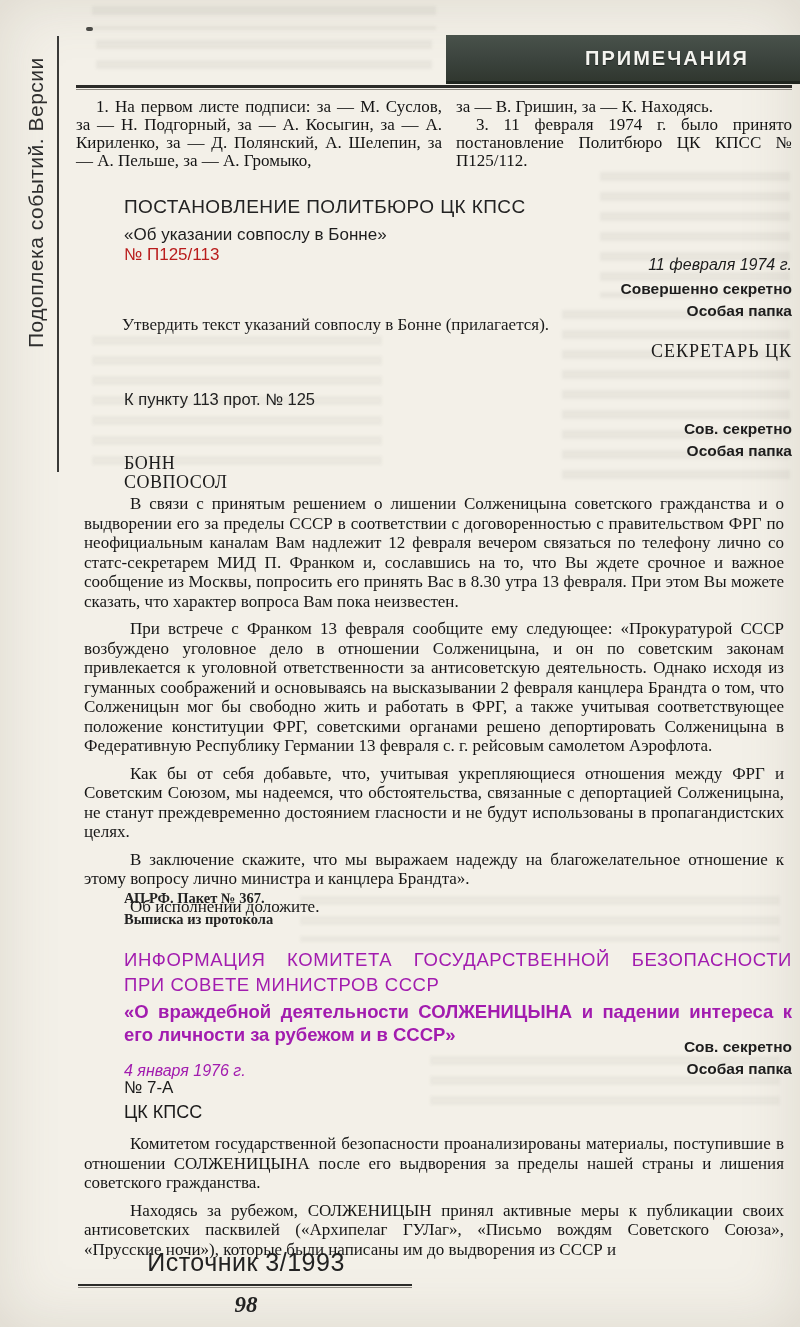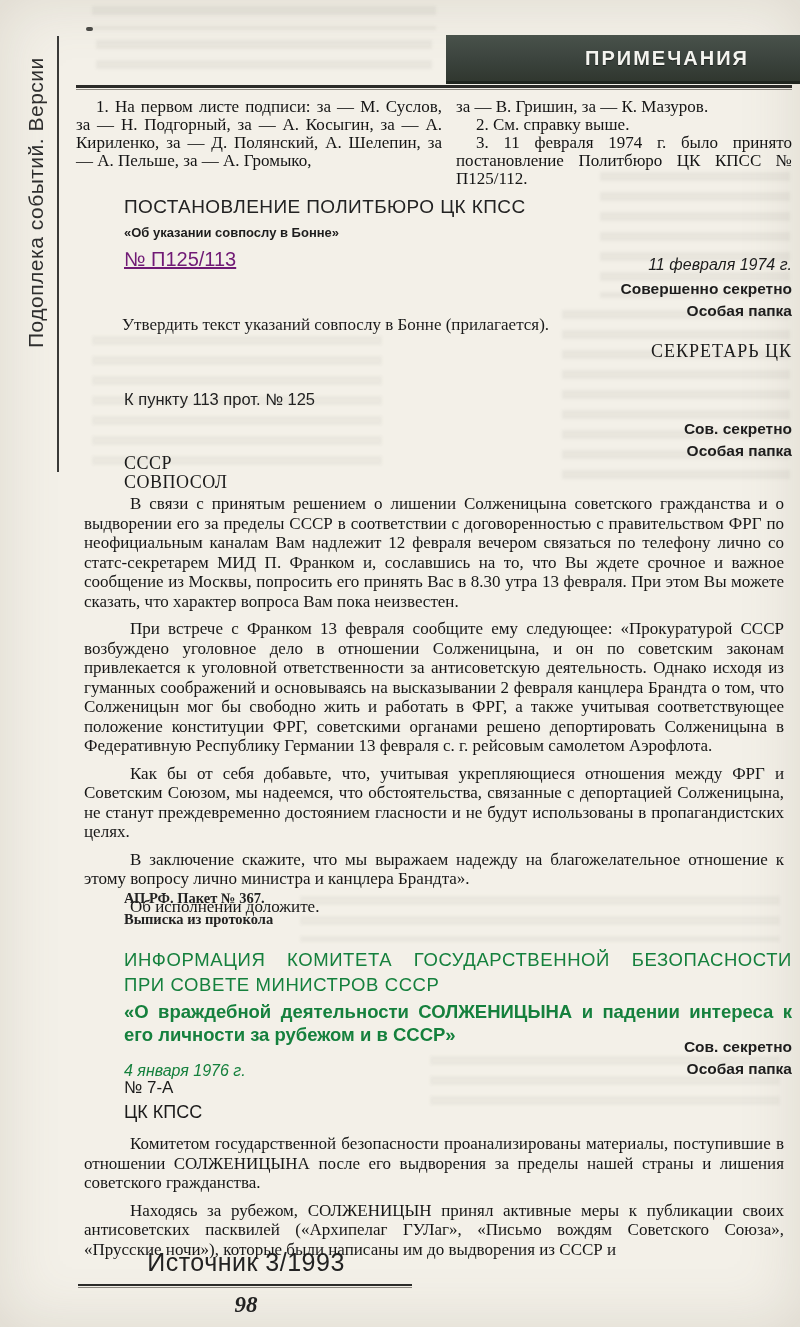--- a/index.html
+++ b/index.html
@@ -43,35 +43,35 @@
     background:linear-gradient(180deg,#2b2b28 0 3px,rgba(0,0,0,0) 3px 4px,#8b8880 4px 5px,rgba(0,0,0,0) 5px);
   }
   
   .notes{position:absolute;left:76px;top:98px;width:716px;display:flex;gap:14px;
     font-size:17px;line-height:18px;text-align:justify;color:#141414;}
   .notes .colL{width:366px;text-indent:20px;}
   .notes .colR{width:336px;}
   .notes .colR .ind{text-indent:20px;}
   .res-head{position:absolute;left:124px;top:196px;width:520px;}
   .res-head .t1{font-family:"Liberation Sans", sans-serif;font-size:19px;letter-spacing:.4px;margin-bottom:7px;color:#222;}
-  .res-head .t2{font-family:"Liberation Sans", sans-serif;font-size:13px;font-weight:bold;margin-bottom:8px;color:#1d1d1d;}
-  .res-head .t3{font-family:"Liberation Sans", sans-serif;font-size:20px;color:#701a75;text-decoration:underline;}
+  .res-head .t2{font-family:"Liberation Sans", sans-serif;font-size:17px;font-weight:normal;color:#1d1d1d;}
+  .res-head .t3{font-family:"Liberation Sans", sans-serif;font-size:17px;color:#b91c1c;}
   .rightblock{position:absolute;left:392px;width:400px;text-align:right;
     font-family:"Liberation Sans", sans-serif;line-height:22px;color:#1d1d1d;}
   .rightblock .date{font-size:16px;font-style:italic;margin-bottom:2px;}
   .rightblock .cls{font-size:15.5px;font-weight:bold;}
   .res-body{position:absolute;left:76px;top:315px;width:716px;font-size:17px;text-indent:46px;}
   .res-sign{position:absolute;left:392px;top:341px;width:400px;text-align:right;
     font-size:18px;letter-spacing:1px;}
   .ref{position:absolute;left:124px;top:390px;font-family:"Liberation Sans", sans-serif;font-size:16.5px;color:#222;}
   .addressee{position:absolute;left:124px;top:454px;font-size:18px;line-height:19px;letter-spacing:.5px;}
   .bodytext{position:absolute;left:76px;width:716px;font-size:17px;line-height:19.5px;text-align:justify;color:#161616;}
   .bodytext p{margin:8px;text-indent:46px;}
   .archive{position:absolute;left:124px;top:888px;font-size:14.5px;line-height:21px;font-weight:bold;color:#222;}
-  .kgb-head{position:absolute;left:124px;top:947px;width:668px;color:#15803d;}
+  .kgb-head{position:absolute;left:124px;top:947px;width:668px;color:#a21caf;}
   .kgb-head .t1{font-family:"Liberation Sans", sans-serif;font-size:18.5px;letter-spacing:.6px;
     text-align:justify;text-align-last:justify;line-height:25px;}
   .kgb-head .t2{font-family:"Liberation Sans", sans-serif;font-size:18.5px;letter-spacing:.6px;line-height:25px;}
   .kgb-head .sub{font-family:"Liberation Sans", sans-serif;font-size:18.5px;font-weight:bold;
     text-align:justify;line-height:23px;margin-top:3px;}
   .kgb-head .date{font-family:"Liberation Sans", sans-serif;font-size:16px;font-style:italic;margin-top:16px;}
   .kgb-num{position:absolute;left:124px;top:1078px;font-family:"Liberation Sans", sans-serif;font-size:17px;}
   .kgb-addr{position:absolute;left:124px;top:1102px;font-family:"Liberation Sans", sans-serif;font-size:18px;}
   .footer-src{position:absolute;left:96px;top:1248px;width:300px;text-align:center;
     font-family:"Liberation Sans", sans-serif;font-size:25px;letter-spacing:.5px;color:#222;}
@@ -99,22 +99,21 @@
   <div class="vrule"></div>
 
   <div class="badge">
     <span>ПРИМЕЧАНИЯ</span>
   </div>
   <div class="toprule"></div>
 
   <div class="notes">
     <div class="colL">1. На первом листе подписи: за — М. Суслов, за — Н. Подгорный, за — А. Косыгин, за — А. Кириленко, за — Д. Полянский, А. Шелепин, за — А. Пельше, за — А. Громыко,</div>
     <div class="colR">
-      <div>за — В. Гришин, за — К. Мазуров.</div>
-      <div class="ind">2. См. справку выше.</div>
+      <div>за — В. Гришин, за — К. Находясь.</div>
       <div class="ind">3. 11 февраля 1974 г. было принято постановление Политбюро ЦК КПСС № П125/112.</div>
     </div>
   </div>
 
   <div class="res-head">
     <div class="t1">ПОСТАНОВЛЕНИЕ ПОЛИТБЮРО ЦК КПСС</div>
     <div class="t2">«Об указании совпослу в Бонне»</div>
     <div class="t3">№ П125/113</div>
   </div>
 
@@ -128,21 +127,21 @@
   <div class="res-sign">СЕКРЕТАРЬ ЦК</div>
 
   <div class="ref">К пункту 113 прот. № 125</div>
 
   <div class="rightblock" style="top:418px;">
     <div class="cls">Сов. секретно</div>
     <div class="cls">Особая папка</div>
   </div>
 
   <div class="addressee">
-    <div>СССР</div>
+    <div>БОНН</div>
     <div>СОВПОСОЛ</div>
   </div>
 
   <div class="bodytext" style="top:486px;">
     <p>В связи с принятым решением о лишении Солженицына советского гражданства и о выдворении его за пределы СССР в соответствии с договоренностью с правительством ФРГ по неофициальным каналам Вам надлежит 12 февраля вечером связаться по телефону лично со статс-секретарем МИД П. Франком и, сославшись на то, что Вы ждете срочное и важное сообщение из Москвы, попросить его принять Вас в 8.30 утра 13 февраля. При этом Вы можете сказать, что характер вопроса Вам пока неизвестен.</p>
     <p>При встрече с Франком 13 февраля сообщите ему следующее: «Прокуратурой СССР возбуждено уголовное дело в отношении Солженицына, и он по советским законам привлекается к уголовной ответственности за антисоветскую деятельность. Однако исходя из гуманных соображений и основываясь на высказывании 2 февраля канцлера Брандта о том, что Солженицын мог бы свободно жить и работать в ФРГ, а также учитывая соответствующее положение конституции ФРГ, советскими органами решено депортировать Солженицына в Федеративную Республику Германии 13 февраля с. г. рейсовым самолетом Аэрофлота.</p>
     <p>Как бы от себя добавьте, что, учитывая укрепляющиеся отношения между ФРГ и Советским Союзом, мы надеемся, что обстоятельства, связанные с депортацией Солженицына, не станут преждевременно достоянием гласности и не будут использованы в пропагандистских целях.</p>
     <p>В заключение скажите, что мы выражаем надежду на благожелательное отношение к этому вопросу лично министра и канцлера Брандта».</p>
     <p>Об исполнении доложите.</p>
   </div>

